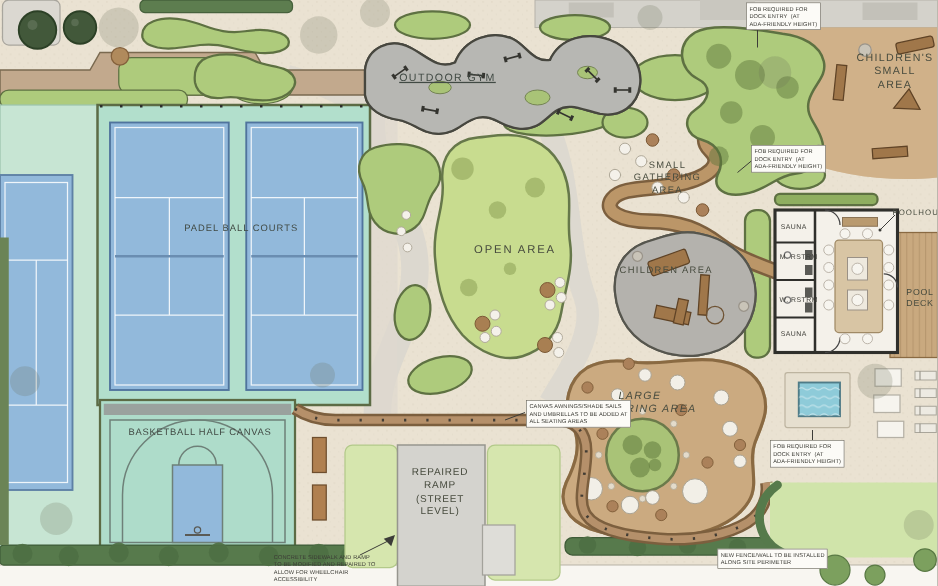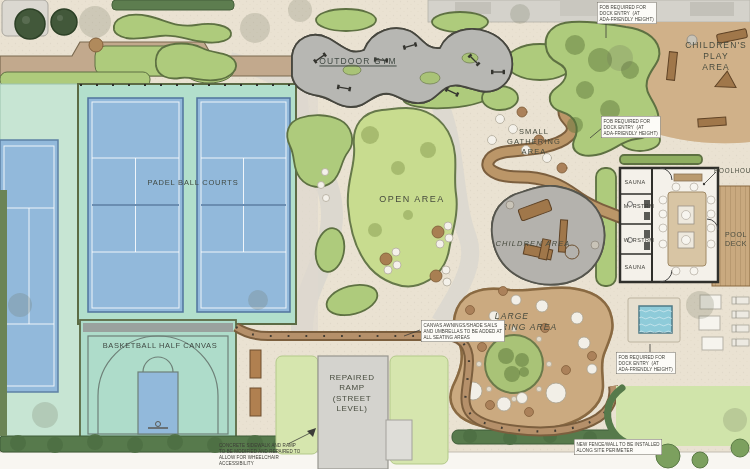--- a/index.html
+++ b/index.html
@@ -463,22 +463,22 @@
     <line x1="716" y1="172" x2="704" y2="184"></line>
     <circle cx="704" cy="184" r="1.2" fill="#3c3c38" stroke="none"></circle>
   </g>
 </svg>
 
 <div class="lbl lbl-court" style="left:358px;top:62px;font-size:8.5px;text-decoration:underline;">OUTDOOR GYM</div>
 <div class="lbl" style="left:412px;top:200px;font-size:9px;letter-spacing:1.5px;">OPEN AREA</div>
 <div class="lbl" style="left:534px;top:142px;font-size:7.5px;">SMALL
 GATHERING
 AREA</div>
-<div class="lbl" style="left:533px;top:244px;font-size:7.5px;font-style:italic;">CHILDREN AREA</div>
-<div class="lbl" style="left:716px;top:57px;font-size:8.5px;">CHILDREN'S PLAY
+<div class="lbl" style="left:533px;top:216px;font-size:7.5px;">CHILDREN AREA</div>
+<div class="lbl" style="left:716px;top:57px;font-size:8.5px;">CHILDREN'S SMALL
 AREA</div>
 <div class="lbl lbl-court" style="left:193px;top:183px;font-size:7.5px;letter-spacing:.8px;text-align:center;">PADEL BALL COURTS</div>
 <div class="lbl lbl-court" style="left:160px;top:346px;font-size:7.5px;letter-spacing:.6px;">BASKETBALL HALF CANVAS</div>
 <div class="lbl" style="left:512px;top:322px;font-size:8.5px;font-style:italic;">LARGE
 GATHERING AREA</div>
 <div class="lbl" style="left:352px;top:394px;font-size:8px;letter-spacing:.6px;">REPAIRED
 RAMP
 (STREET
 LEVEL)</div>
 <div class="lbl lbl-left" style="left:714px;top:171px;font-size:6.3px;">POOLHOUSE</div>

